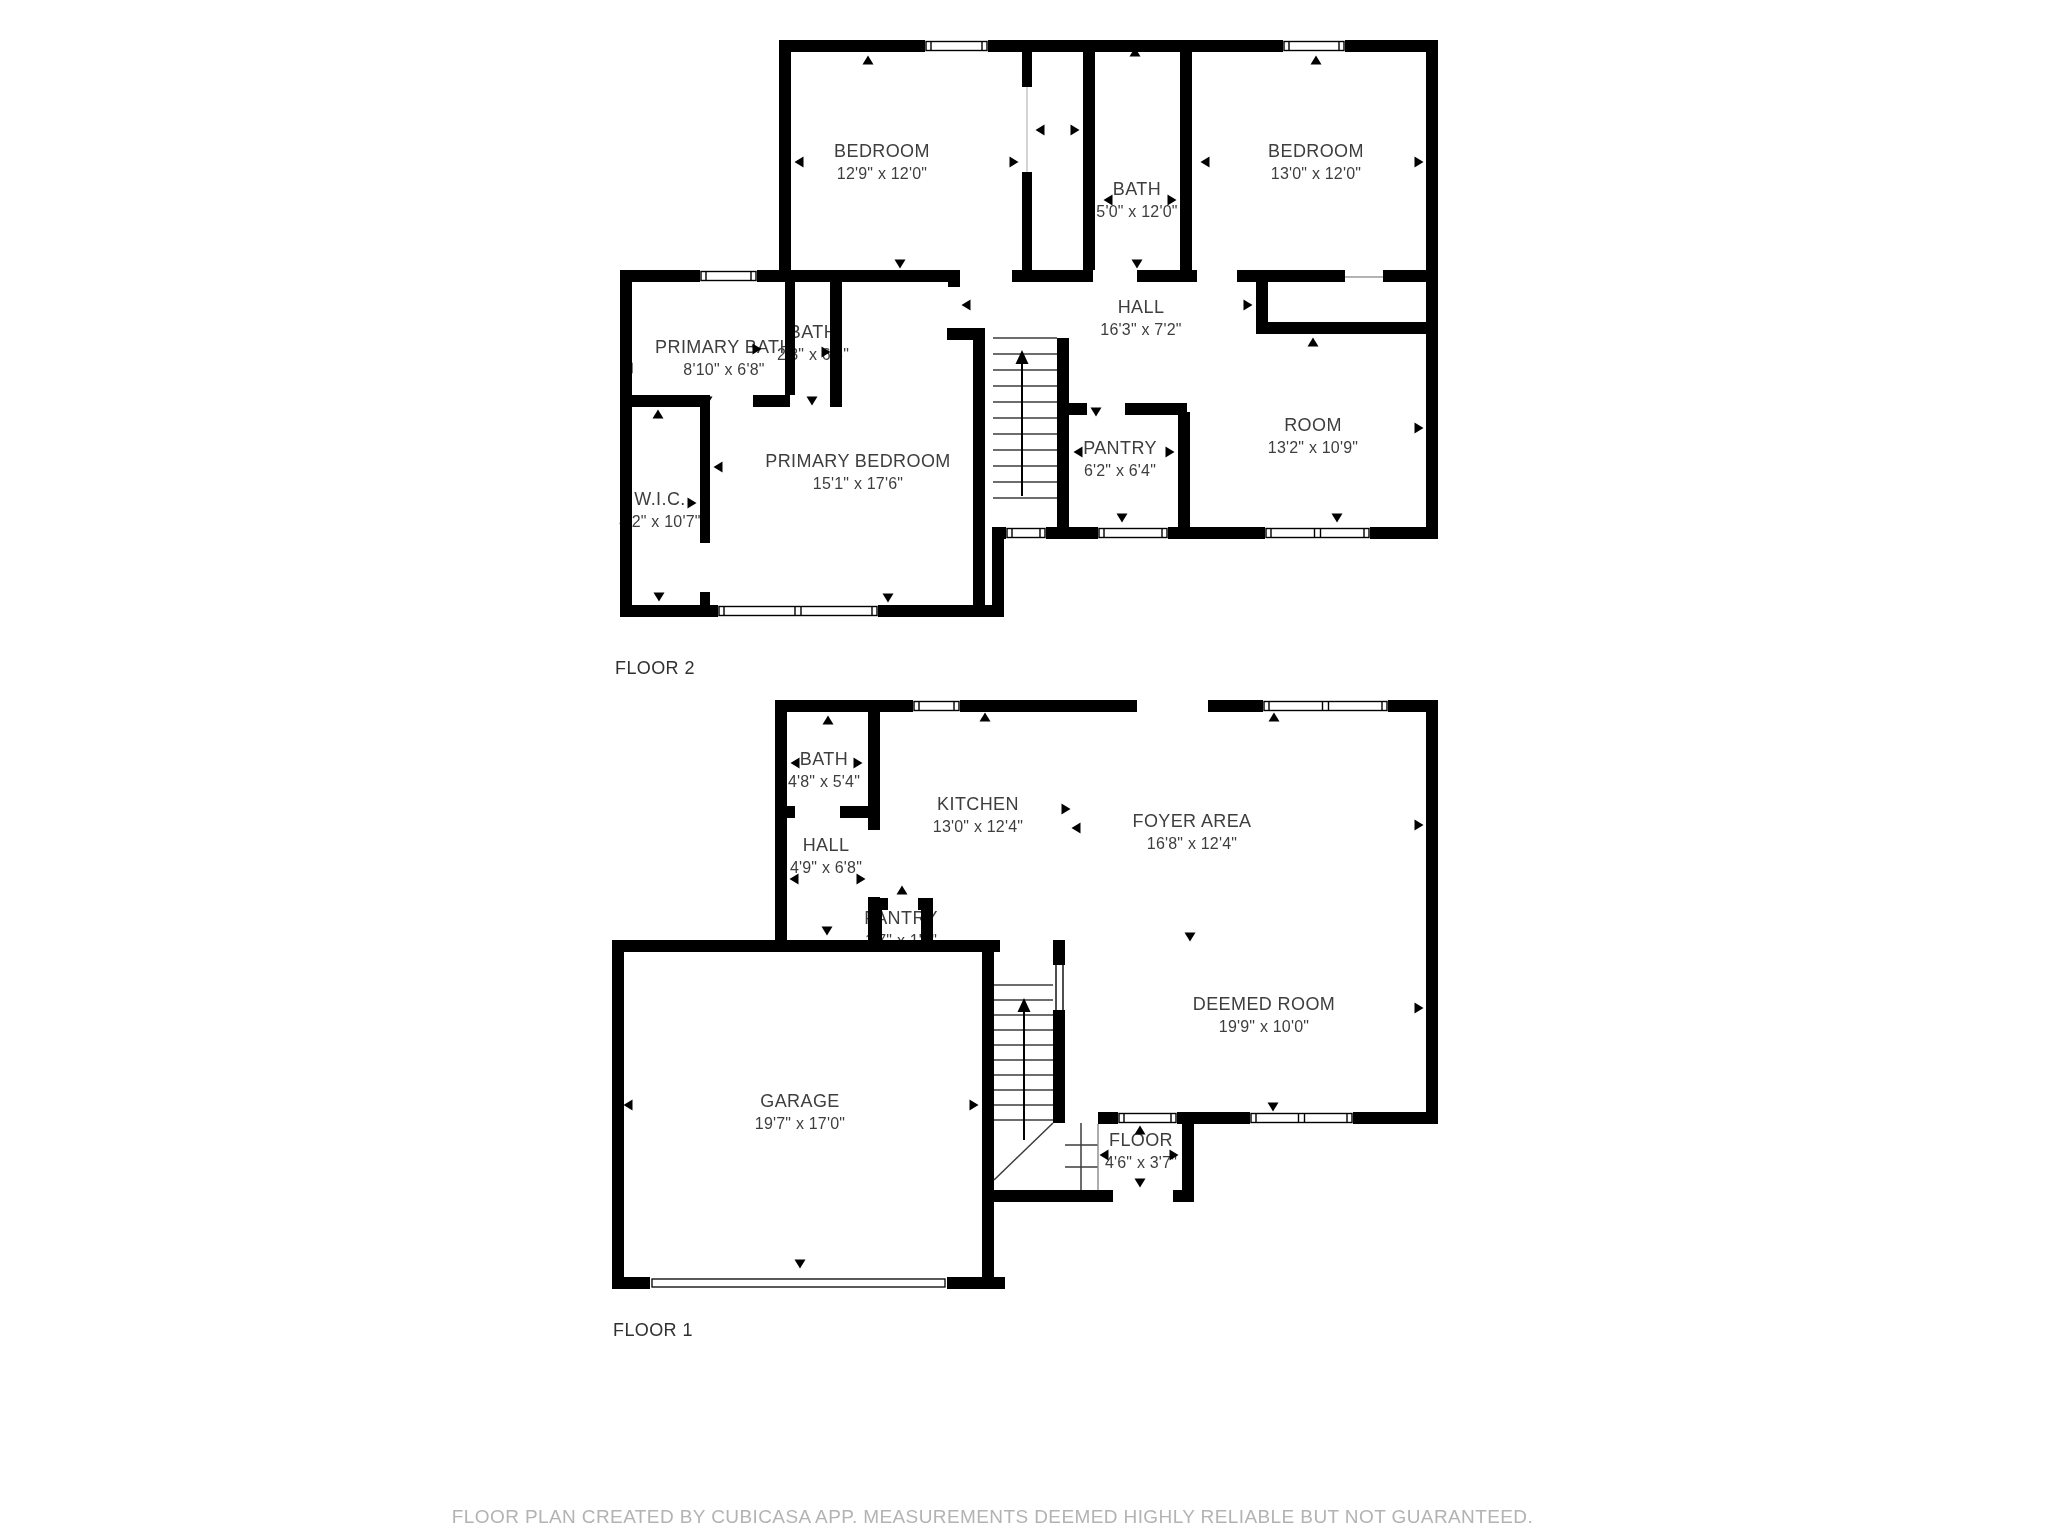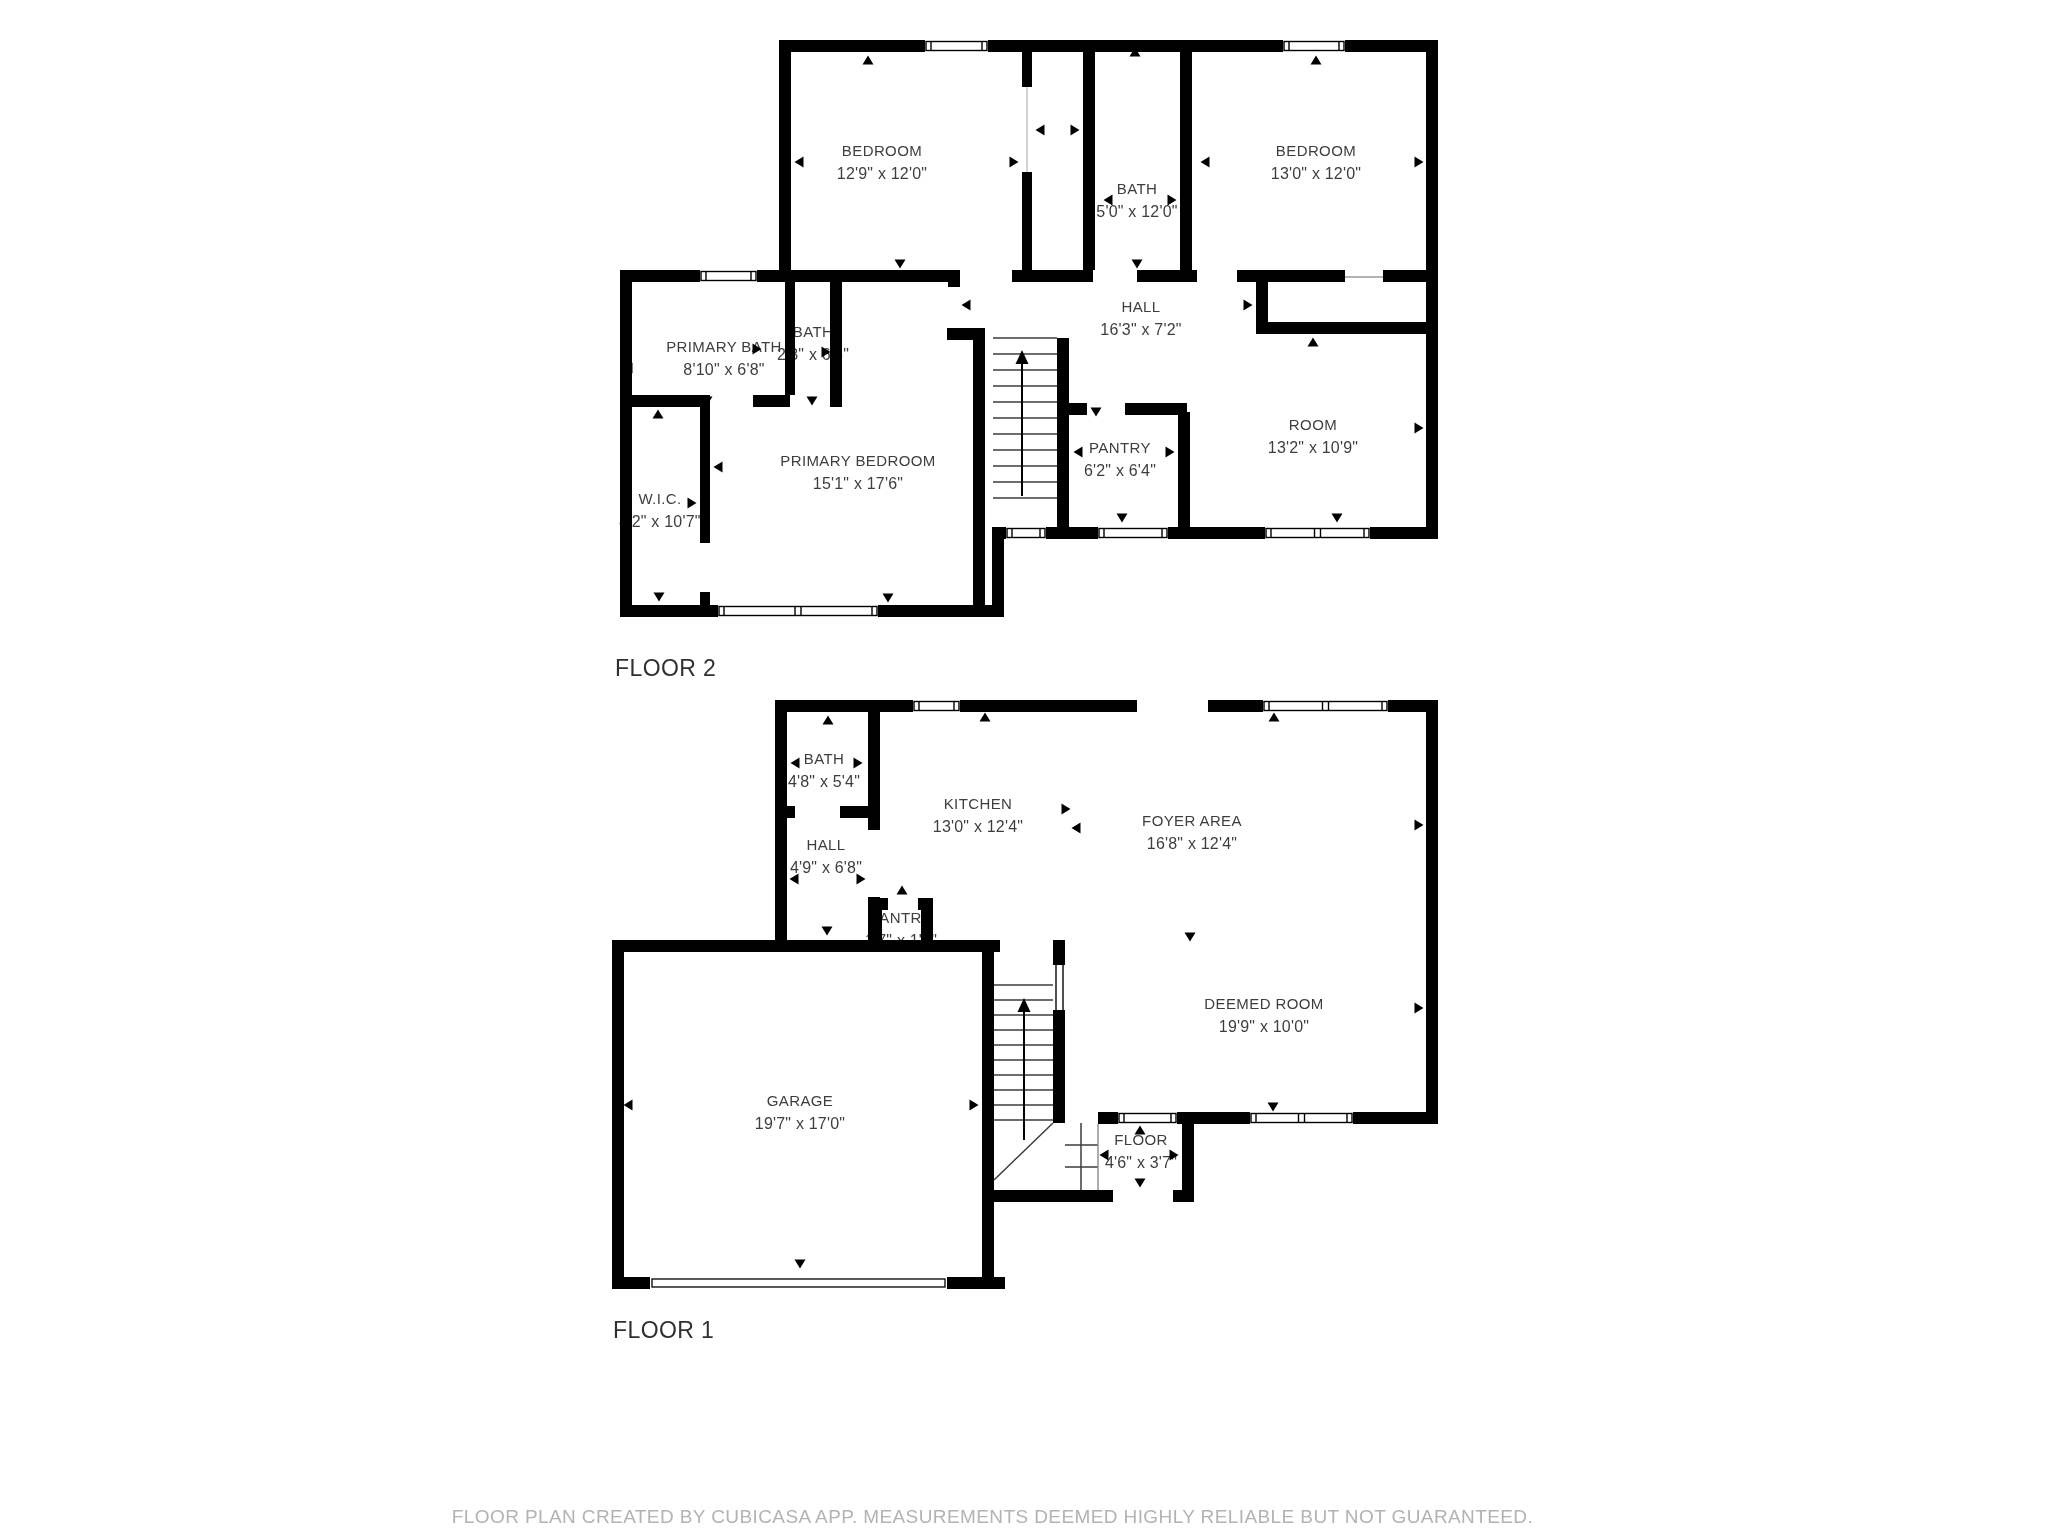--- a/index.html
+++ b/index.html
@@ -1,24 +1,24 @@
 <!DOCTYPE html>
 <html><head>
 <meta charset="utf-8">
 <style>
   html,body{margin:0;padding:0;background:#ffffff;}
   .page{position:relative;width:2048px;height:1536px;background:#ffffff;overflow:hidden;
         font-family:"Liberation Sans", sans-serif;}
   #plan-svg{position:absolute;left:0;top:0;z-index:2;pointer-events:none;}
   .room-label{position:absolute;transform:translate(-50%,-50%);text-align:center;
               color:#3e3e3e;z-index:1;white-space:nowrap;}
-  .room-label .nm{font-size:15px;letter-spacing:.4px;line-height:20px;}
+  .room-label .nm{font-size:18px;letter-spacing:.4px;line-height:20px;}
   .room-label .dm{font-size:16px;letter-spacing:.2px;line-height:20px;margin-top:3px;}
   .floor-label{position:absolute;transform:translateY(-50%);color:#303030;
-               font-size:23px;letter-spacing:.4px;z-index:3;}
+               font-size:18px;letter-spacing:.4px;z-index:3;}
   .footer{position:absolute;left:0;width:1985px;text-align:center;color:#b3b3b3;
           font-size:19px;letter-spacing:.4px;z-index:3;}
 </style>
 </head>
 <body>
 
 <div class="page">
 
   <svg id="plan-svg" width="2048" height="1536" viewBox="0 0 2048 1536">
       <rect x="779" y="40" width="659" height="12" fill="#000000"></rect>

